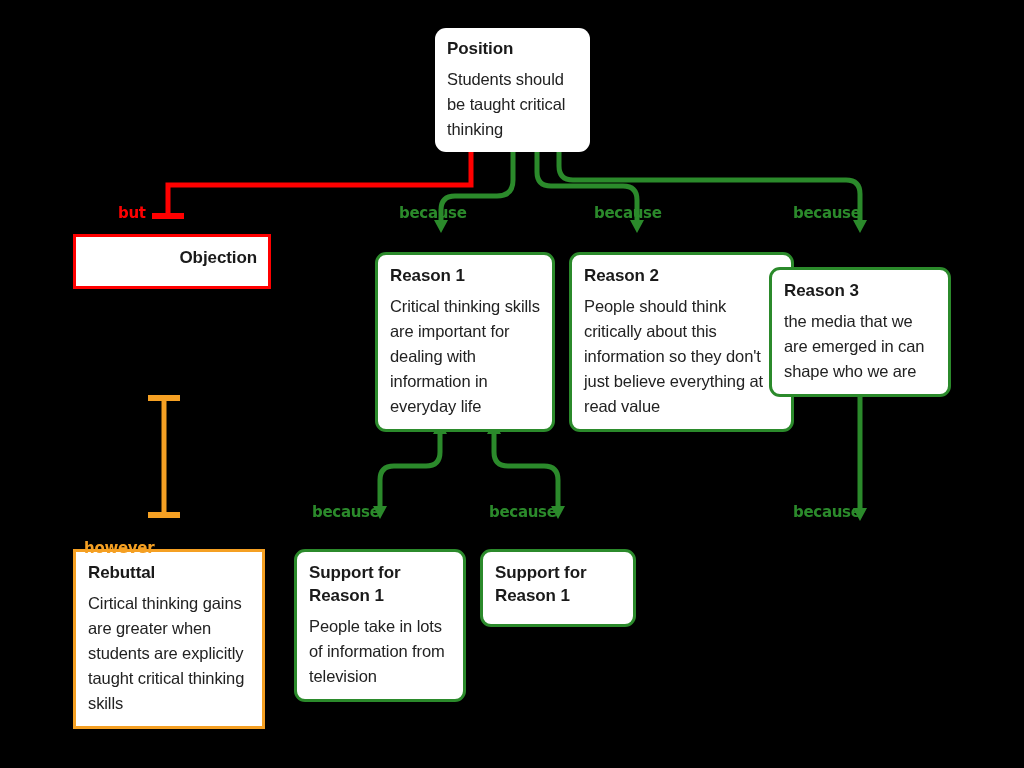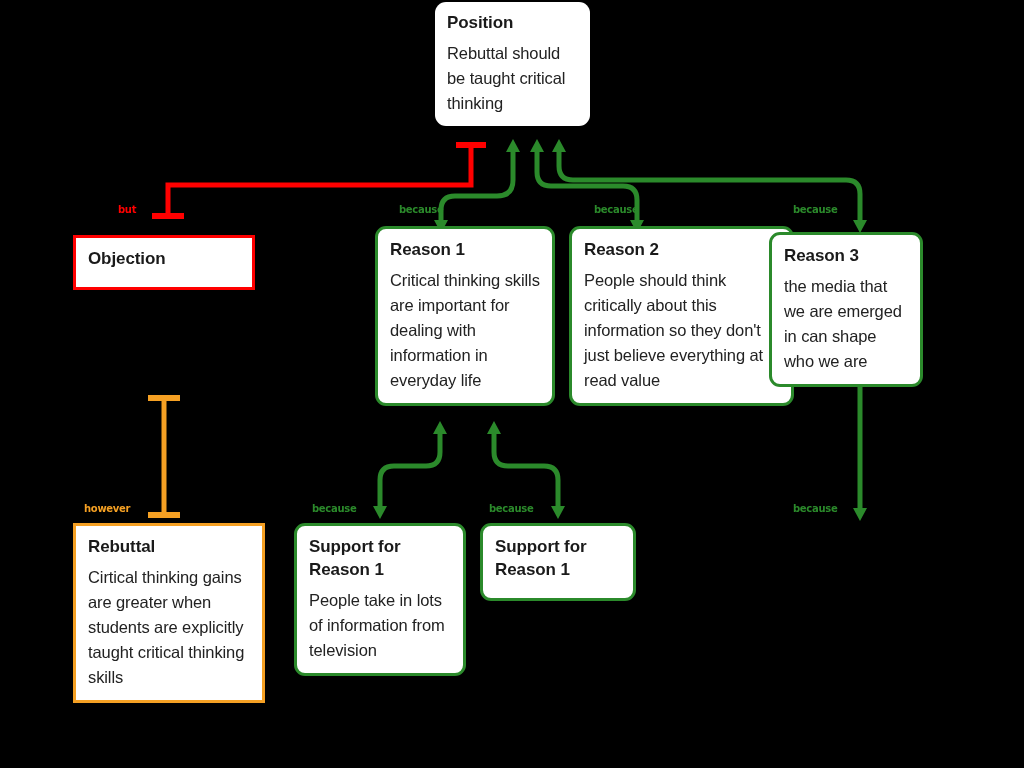--- a/index.html
+++ b/index.html
@@ -22,20 +22,21 @@
     width: 1024px;
     height: 768px;
     pointer-events: none;
   }
   .node {
     position: absolute;
     background: #ffffff;
     box-sizing: border-box;
     padding: 10px 11px 10px 12px;
     z-index: 5;
+    margin-top: 26px;
   }
   .node.rounded { border-radius: 11px; }
   .node.square  { border-radius: 0; }
   .node.plain   { border: none; }
   .node.green   { border: 3px solid #2b8a2b; }
   .node.red     { border: 3px solid #ff0000; }
   .node.orange  { border: 3px solid #f5a023; }
 
   .node-title {
     font-size: 17px;
@@ -50,30 +51,30 @@
     font-weight: normal;
     color: #222222;
     line-height: 1.52;
     margin: 0;
     letter-spacing: -0.1px;
   }
 
   .edge-label {
     position: absolute;
     font-family: "DejaVu Sans", sans-serif;
-    font-size: 10px;
+    font-size: 15px;
     font-weight: bold;
     letter-spacing: -0.3px;
     white-space: nowrap;
     z-index: 6;
     text-align: center;
   }
   .edge-label.green  { color: #2b8a2b; }
   .edge-label.red    { color: #ff0000; }
-  .edge-label.orange { color: #f5a023; }
+  .edge-label.orange { color: #f5a023; margin-top: 36px; }
 </style>
 </head>
 <body>
 
 <div id="canvas">
 
   <svg id="edges" viewBox="0 0 1024 768" width="1024" height="768" xmlns="http://www.w3.org/2000/svg">
 
     <g>
 
@@ -122,43 +123,43 @@
 
     <g>
       <path d="M 860,378 L 860,510" stroke="#2b8a2b" stroke-width="5" fill="none" stroke-linecap="butt"></path>
       <polygon points="860,367 853,380 867,380" fill="#2b8a2b"></polygon>
       <polygon points="860,521 853,508 867,508" fill="#2b8a2b"></polygon>
     </g>
   </svg>
 
   <div class="node plain rounded" style="left:435px; top:2px; width:155px;">
     <p class="node-title">Position</p>
-    <p class="node-body">Rebuttal should be taught critical thinking</p>
+    <p class="node-body">Students should be taught critical thinking</p>
   </div>
 
-  <div class="node red square" style="left:73px; top:235px; width:182px;">
+  <div class="node red square" style="left:73px; top:208px; width:198px;text-align:right;">
     <p class="node-title">Objection</p>
   </div>
 
   <div class="node orange square" style="left:73px; top:523px; width:192px;">
     <p class="node-title">Rebuttal</p>
     <p class="node-body">Cirtical thinking gains are greater when students are explicitly taught critical thinking skills</p>
   </div>
 
   <div class="node green rounded" style="left:375px; top:226px; width:180px;">
     <p class="node-title">Reason 1</p>
     <p class="node-body">Critical thinking skills are important for dealing with information in everyday life</p>
   </div>
 
   <div class="node green rounded" style="left:569px; top:226px; width:225px;">
     <p class="node-title">Reason 2</p>
     <p class="node-body">People should think critically about this information so they don't just believe everything at read value</p>
   </div>
 
-  <div class="node green rounded" style="left:769px; top:232px; width:154px;">
+  <div class="node green rounded" style="left:769px; top:241px; width:182px;">
     <p class="node-title">Reason 3</p>
     <p class="node-body">the media that we are emerged in can shape who we are</p>
   </div>
 
   <div class="node green rounded" style="left:294px; top:523px; width:172px;">
     <p class="node-title">Support for Reason 1</p>
     <p class="node-body">People take in lots of information from television</p>
   </div>
 
   <div class="node green rounded" style="left:480px; top:523px; width:156px;">

